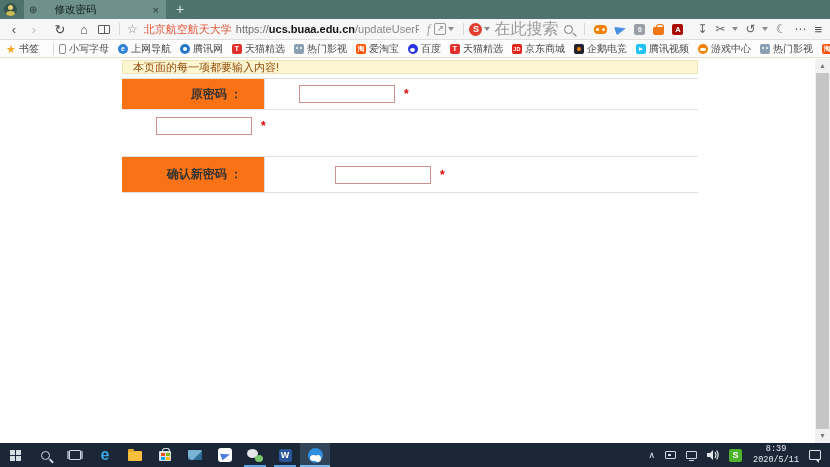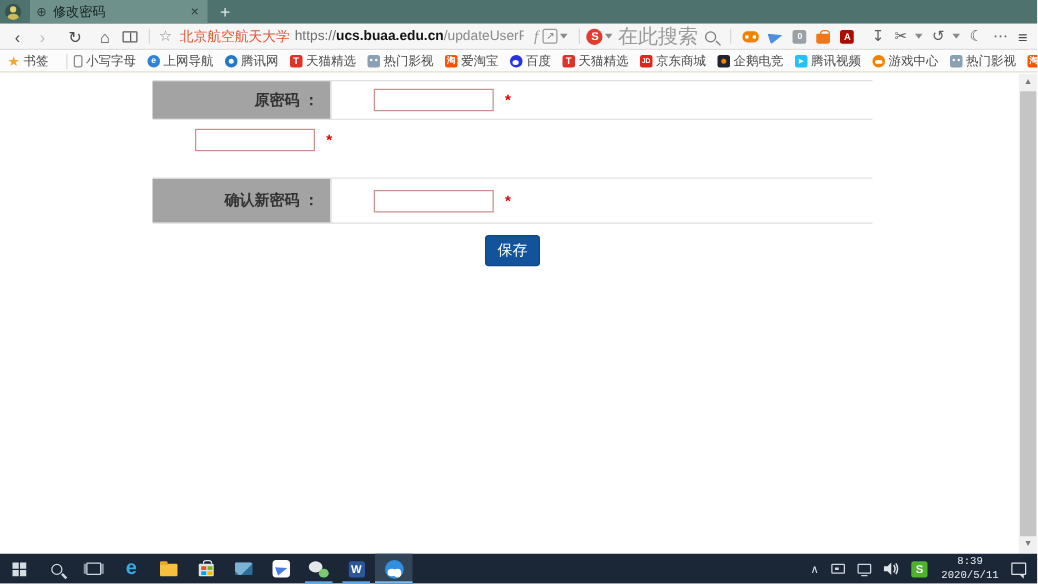--- a/index.html
+++ b/index.html
@@ -6,21 +6,21 @@
   body { font-family:"Liberation Sans", sans-serif; }
   .screen { position:relative; width:830px; height:467px; background:#fff; overflow:hidden; }
 
   
   .tabbar { position:absolute; top:0; left:0; width:830px; height:19px; background:#4e736e; display:flex; align-items:center; }
   .avatar { width:13px; height:13px; border-radius:50%; margin-left:4px; background:#35544e; position:relative; overflow:hidden; flex:none; }
   .avatar::before { content:""; position:absolute; left:4px; top:2px; width:5px; height:5px; border-radius:50%; background:#e3cf6d; }
   .avatar::after { content:""; position:absolute; left:2px; top:8px; width:9px; height:6px; border-radius:50% 50% 0 0; background:#cdbb55; }
   .tab { margin-left:7px; width:142px; height:19px; background:#6f918b; display:flex; align-items:center; padding:0 5px; }
   .tab .globe { color:#2c3e3b; font-size:10px; margin-right:5px; }
-  .tab .tab-title { font-size:10.5px; color:#15211f; flex:1; white-space:nowrap; overflow:hidden; }
+  .tab .tab-title { font-size:10.5px; color:#15211f; flex:1; white-space:nowrap; overflow:hidden;margin-left:12px; }
   .tab .tab-close { color:#2a3a37; font-size:11px; padding:0 2px; cursor:default; }
   .newtab { color:#dce8e5; font-size:14px; margin-left:10px; line-height:19px; }
 
   
   .toolbar { position:absolute; top:19px; left:0; width:830px; height:21px; background:#f6f6f7; border-bottom:1px solid #dedede; display:flex; align-items:center; font-size:12px; color:#555; }
   .tbtn { width:20px; text-align:center; font-size:13px; color:#4c4c4c; flex:none; }
   .tbtn.disabled { color:#bcbcbc; }
   .book-icon { width:12px; height:9px; border:1.2px solid #5a5a5a; border-radius:1px; position:relative; margin:0 4px; flex:none; }
   .book-icon::before { content:""; position:absolute; left:4.5px; top:0; bottom:0; width:1.2px; background:#5a5a5a; }
   .vsep { width:1px; height:12px; background:#d9d9d9; margin:0 5px; flex:none; }
@@ -73,22 +73,22 @@
   .s-play::after { content:""; position:absolute; left:3.5px; top:2.5px; width:0; height:0; border-top:2.5px solid transparent; border-bottom:2.5px solid transparent; border-left:4px solid #fff; }
   .s-gamectr { background:#f08300; position:relative; border-radius:50%; }
   .s-gamectr::after { content:""; position:absolute; left:2px; top:3.5px; width:6px; height:3px; border-radius:2px; background:#fff; }
 
   
   .page { position:absolute; top:59px; left:0; width:830px; height:384px; background:#fff; }
   .content { position:absolute; left:122px; top:1px; width:576px; }
   .notice { height:14px; background:#fdf6d0; border:1px solid #efe4b8; font-size:11px; line-height:12px; color:#954b0c; padding-left:10px; }
   .formtable { margin-top:4px; border-top:1px solid #e0e0e0; border-bottom:1px solid #e0e0e0; }
   .frow { display:flex; border-bottom:1px solid #e4e4e4; }
-  .frow:last-child { border-bottom:none; }
-  .labelcell { width:143px; background:#a3a3a3; border-right:1px solid #e0e0e0; text-align:center; padding-right:9px; font-size:12px; font-weight:bold; color:#333; display:flex; align-items:center; justify-content:flex-end; }
+  .frow:last-child { border-bottom:none;gap:36px; }
+  .labelcell { width:143px; background:#f97316; border-right:1px solid #e0e0e0; text-align:center; padding-right:22px; font-size:12px; font-weight:bold; color:#333; display:flex; align-items:center; justify-content:flex-end; }
   .fieldcell { flex:1; padding-left:34px; display:flex; align-items:center; }
   .frow.r1 { height:31px; } .frow.r2 { height:47px; } .frow.r3 { height:35px; }
   .frow.r2 .fieldcell { flex-direction:column; align-items:flex-start; justify-content:flex-start; padding-top:7px; }
   .in-wrap { display:flex; align-items:center; }
   .pwd-input { width:96px; height:18px; border:1px solid #cf8f8f; font-size:11px; padding:0 3px; outline:none; background:#fff; }
   .req { color:#e00000; font-size:12px; margin-left:9px; font-weight:bold; }
   .hint { font-size:10px; color:#666; margin-top:4px; white-space:nowrap; }
   .btnrow { text-align:center; margin-top:9px; }
   .save-btn { background:#12539b; border:1px solid #0e4784; color:#fff; font-size:12px; padding:3px 9px; border-radius:3px; font-family:inherit; }
 
@@ -256,20 +256,21 @@
         <span>热门影视</span>
       </span>
     <span class="bm">
         <span class="bi bi-sq s-taobao">淘</span>
       </span>
 
   </div>
 
   <div class="page">
     <div class="content">
+      <div class="notice">本页面的每一项都要输入内容!</div>
       <div class="formtable">
         <div class="frow r1">
           <div class="labelcell">原密码 ：</div>
           <div class="fieldcell">
             <span class="in-wrap">
               <input class="pwd-input" type="text" style="">
               <span class="req">*</span>
             </span>
           </div>
         </div>
@@ -284,23 +285,20 @@
         <div class="frow r3">
           <div class="labelcell">确认新密码 ：</div>
           <div class="fieldcell">
             <span class="in-wrap">
               <input class="pwd-input" type="text" style="">
               <span class="req">*</span>
             </span>
           </div>
         </div>
       </div>
-      <div class="btnrow">
-        <button class="save-btn">保存</button>
-      </div>
     </div>
     <div class="vscroll">
       <div class="sarrow">▲</div>
       <div class="sthumb"></div>
       <div class="sarrow" style="position:absolute;bottom:0;left:0;right:0">▼</div>
     </div>
   </div>
 
   <div class="taskbar">
     <span class="tcell">

